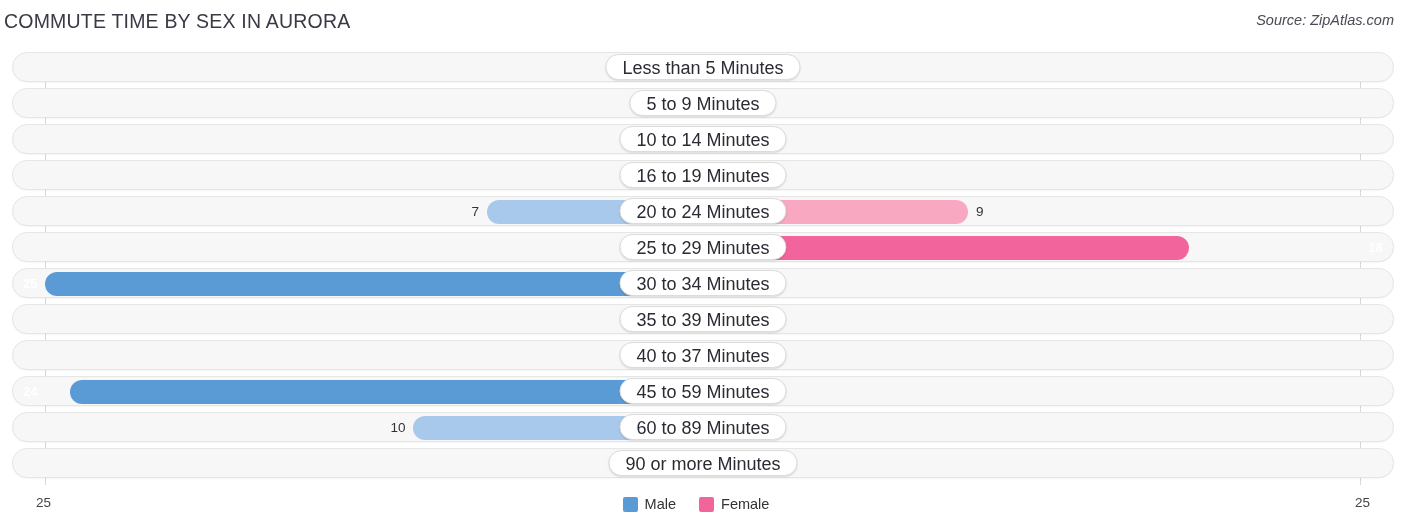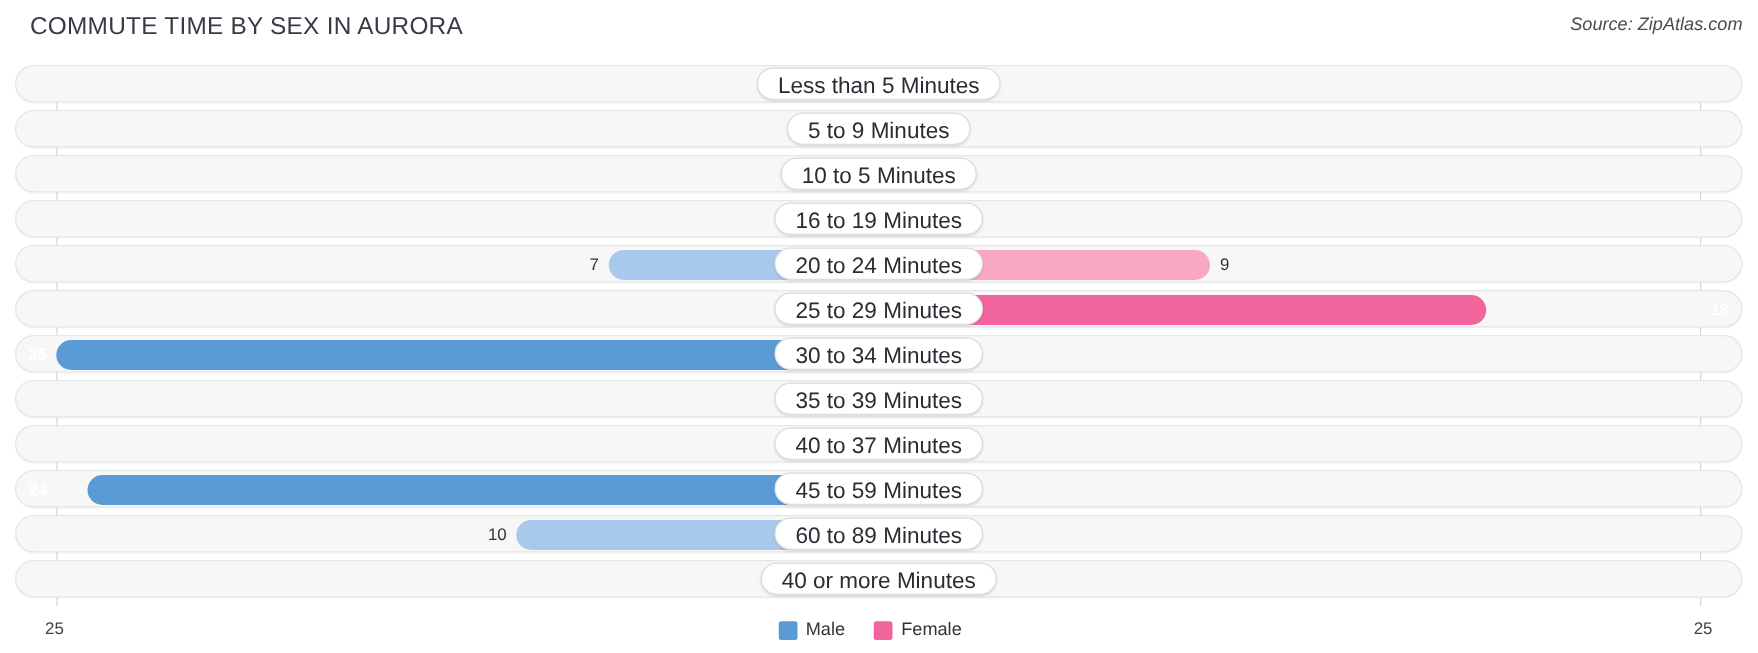--- a/index.html
+++ b/index.html
@@ -12,21 +12,21 @@
   }
   #chart-root {
     position: relative;
     width: 1406px; height: 522px;
     background: #ffffff;
   }
 
   
   .chart-title {
     position: absolute;
-    left: 24px; top: 10px;
+    left: 4px; top: 10px;
     font-size: 19.5px;
     color: #3a3a46;
     letter-spacing: .2px;
     white-space: nowrap;
   }
   .chart-source {
     position: absolute;
     right: 12px; top: 12px;
     font-size: 14.5px;
     font-style: italic;
@@ -171,21 +171,21 @@
           <div class="val female-out" style="left: calc(50% + 52px); right: 4px;">0</div>
           <div class="pill">5 to 9 Minutes</div>
         </div>
       </div>
       <div class="row">
         <div class="row-inner">
           <div class="bar male" style="width: 44px;"></div>
           <div class="bar female" style="width: 44px;"></div>
           <div class="val male-out" style="right: calc(50% + 52px); left: 4px;">0</div>
           <div class="val female-out" style="left: calc(50% + 52px); right: 4px;">0</div>
-          <div class="pill">10 to 5 Minutes</div>
+          <div class="pill">10 to 14 Minutes</div>
         </div>
       </div>
       <div class="row">
         <div class="row-inner">
           <div class="bar male" style="width: 44px;"></div>
           <div class="bar female" style="width: 44px;"></div>
           <div class="val male-out" style="right: calc(50% + 52px); left: 4px;">0</div>
           <div class="val female-out" style="left: calc(50% + 52px); right: 4px;">0</div>
           <div class="pill">16 to 19 Minutes</div>
         </div>
@@ -252,21 +252,21 @@
           <div class="val female-out" style="left: calc(50% + 52px); right: 4px;">0</div>
           <div class="pill">60 to 89 Minutes</div>
         </div>
       </div>
       <div class="row">
         <div class="row-inner">
           <div class="bar male" style="width: 44px;"></div>
           <div class="bar female" style="width: 44px;"></div>
           <div class="val male-out" style="right: calc(50% + 52px); left: 4px;">0</div>
           <div class="val female-out" style="left: calc(50% + 52px); right: 4px;">0</div>
-          <div class="pill">40 or more Minutes</div>
+          <div class="pill">90 or more Minutes</div>
         </div>
       </div>
     </div>
 
   <div class="axis-label left">25</div>
   <div class="axis-label right">25</div>
 
   <div class="legend">
     <div class="legend-item">
       <span class="swatch" id="sw-male" style="background: rgb(91, 155, 213);"></span>

